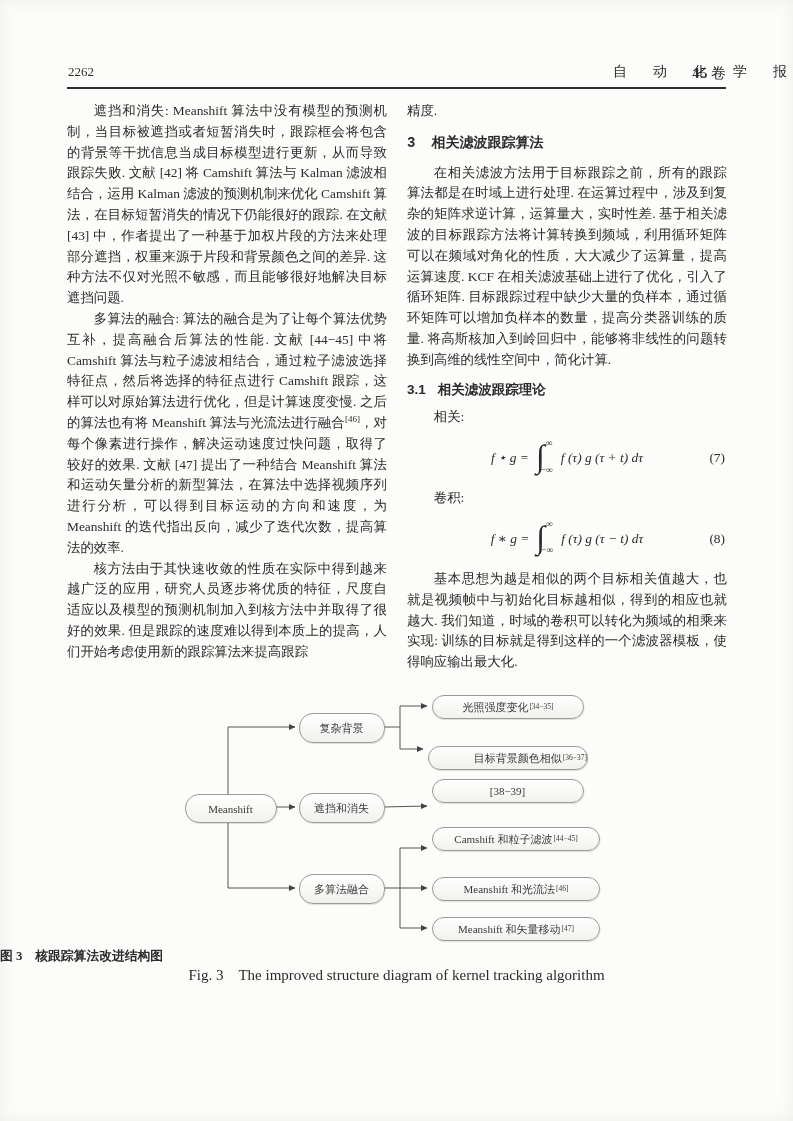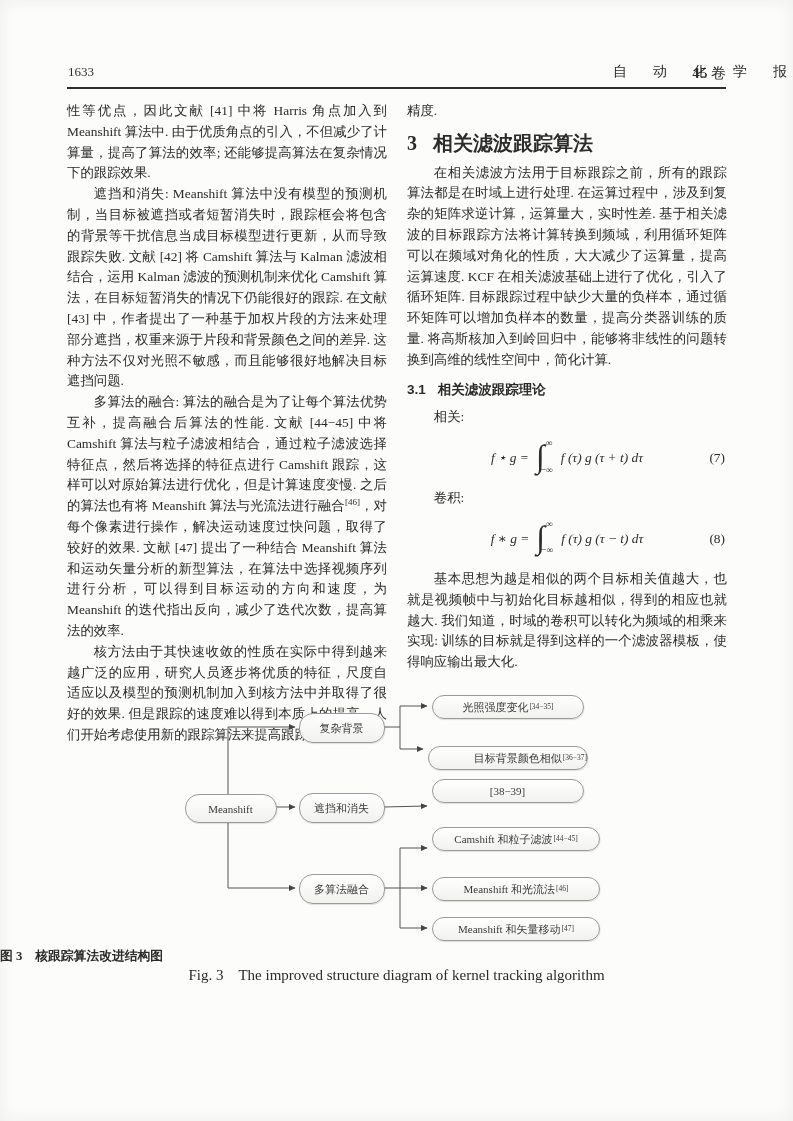--- a/index.html
+++ b/index.html
@@ -18,22 +18,22 @@
 
   
   .col { position:absolute; width:320px; font-size:13.4px; line-height:20.8px;
          text-align:justify; text-justify:inter-ideograph; }
   .col-left { left:67px; top:101px; }
   .col-right { left:407px; top:101px; }
   .col p { margin:0; }
   .indent { text-indent:2em; }
   sup.ref { font-size:9px; line-height:0; vertical-align:super; }
 
-  .section-head { font-family:Liberation Serif, serif; font-weight:700;
-                  font-size:20px; margin:11px 0 9px 0; text-align:left; }
+  .section-head { font-family:Liberation Mono, monospace; font-weight:700;
+                  font-size:14px; margin:11px 0 9px 0; text-align:left; }
   .section-head .sec-no { margin-right:16px; }
   .subsection-head { font-family:"Liberation Sans","DejaVu Sans",sans-serif; font-weight:700;
                      font-size:13.5px; margin:9px 0 7px 0; text-align:left; }
   .subsection-head .sec-no { margin-right:12px; }
 
   
   .equation { position:relative; display:flex; justify-content:center; align-items:center;
               margin:8px 0 8px 0; height:44px; }
   .math { font-style:italic; }
   .eq-num { position:absolute; right:2px; top:50%; transform:translateY(-50%);
@@ -57,27 +57,26 @@
   .caption-zh { position:absolute; top:948px; left:0; width:793px; text-align:left;
                 font-size:12.8px; font-weight:700; }
   .caption-en { position:absolute; top:966px; left:0; width:793px; text-align:center;
                 font-size:15px; }
 </style>
 </head>
 <body>
 
 <div class="page">
 
-  <div class="hdr-page">1633</div>
+  <div class="hdr-page">2262</div>
   <div class="hdr-title">自　动　化　学　报</div>
   <div class="hdr-vol">45 卷</div>
   <div class="hdr-rule"></div>
 
   <div class="col col-left">
-    <p>性等优点，因此文献 [41] 中将 Harris 角点加入到 Meanshift 算法中. 由于优质角点的引入，不但减少了计算量，提高了算法的效率; 还能够提高算法在复杂情况下的跟踪效果.</p>
     <p class="indent">遮挡和消失: Meanshift 算法中没有模型的预测机制，当目标被遮挡或者短暂消失时，跟踪框会将包含的背景等干扰信息当成目标模型进行更新，从而导致跟踪失败. 文献 [42] 将 Camshift 算法与 Kalman 滤波相结合，运用 Kalman 滤波的预测机制来优化 Camshift 算法，在目标短暂消失的情况下仍能很好的跟踪. 在文献 [43] 中，作者提出了一种基于加权片段的方法来处理部分遮挡，权重来源于片段和背景颜色之间的差异. 这种方法不仅对光照不敏感，而且能够很好地解决目标遮挡问题.</p>
     <p class="indent"><span>多算法的融合: 算法的融合是为了让每个算法优势互补，提高融合后算法的性能. 文献 [44−45] 中将 Camshift 算法与粒子滤波相结合，通过粒子滤波选择特征点，然后将选择的特征点进行 Camshift 跟踪，这样可以对原始算法进行优化，但是计算速度变慢. 之后的算法也有将 Meanshift 算法与光流法进行融合</span><sup class="ref">[46]</sup><span>，对每个像素进行操作，解决运动速度过快问题，取得了较好的效果. 文献 [47] 提出了一种结合 Meanshift 算法和运动矢量分析的新型算法，在算法中选择视频序列进行分析，可以得到目标运动的方向和速度，为 Meanshift 的迭代指出反向，减少了迭代次数，提高算法的效率.</span></p>
     <p class="indent">核方法由于其快速收敛的性质在实际中得到越来越广泛的应用，研究人员逐步将优质的特征，尺度自适应以及模型的预测机制加入到核方法中并取得了很好的效果. 但是跟踪的速度难以得到本质上的提高，人们开始考虑使用新的跟踪算法来提高跟踪</p>
   </div>
 
   <div class="col col-right">
     <p>精度.</p>
     <div class="section-head">
       <span class="sec-no">3</span><span>相关滤波跟踪算法</span>
     </div>

